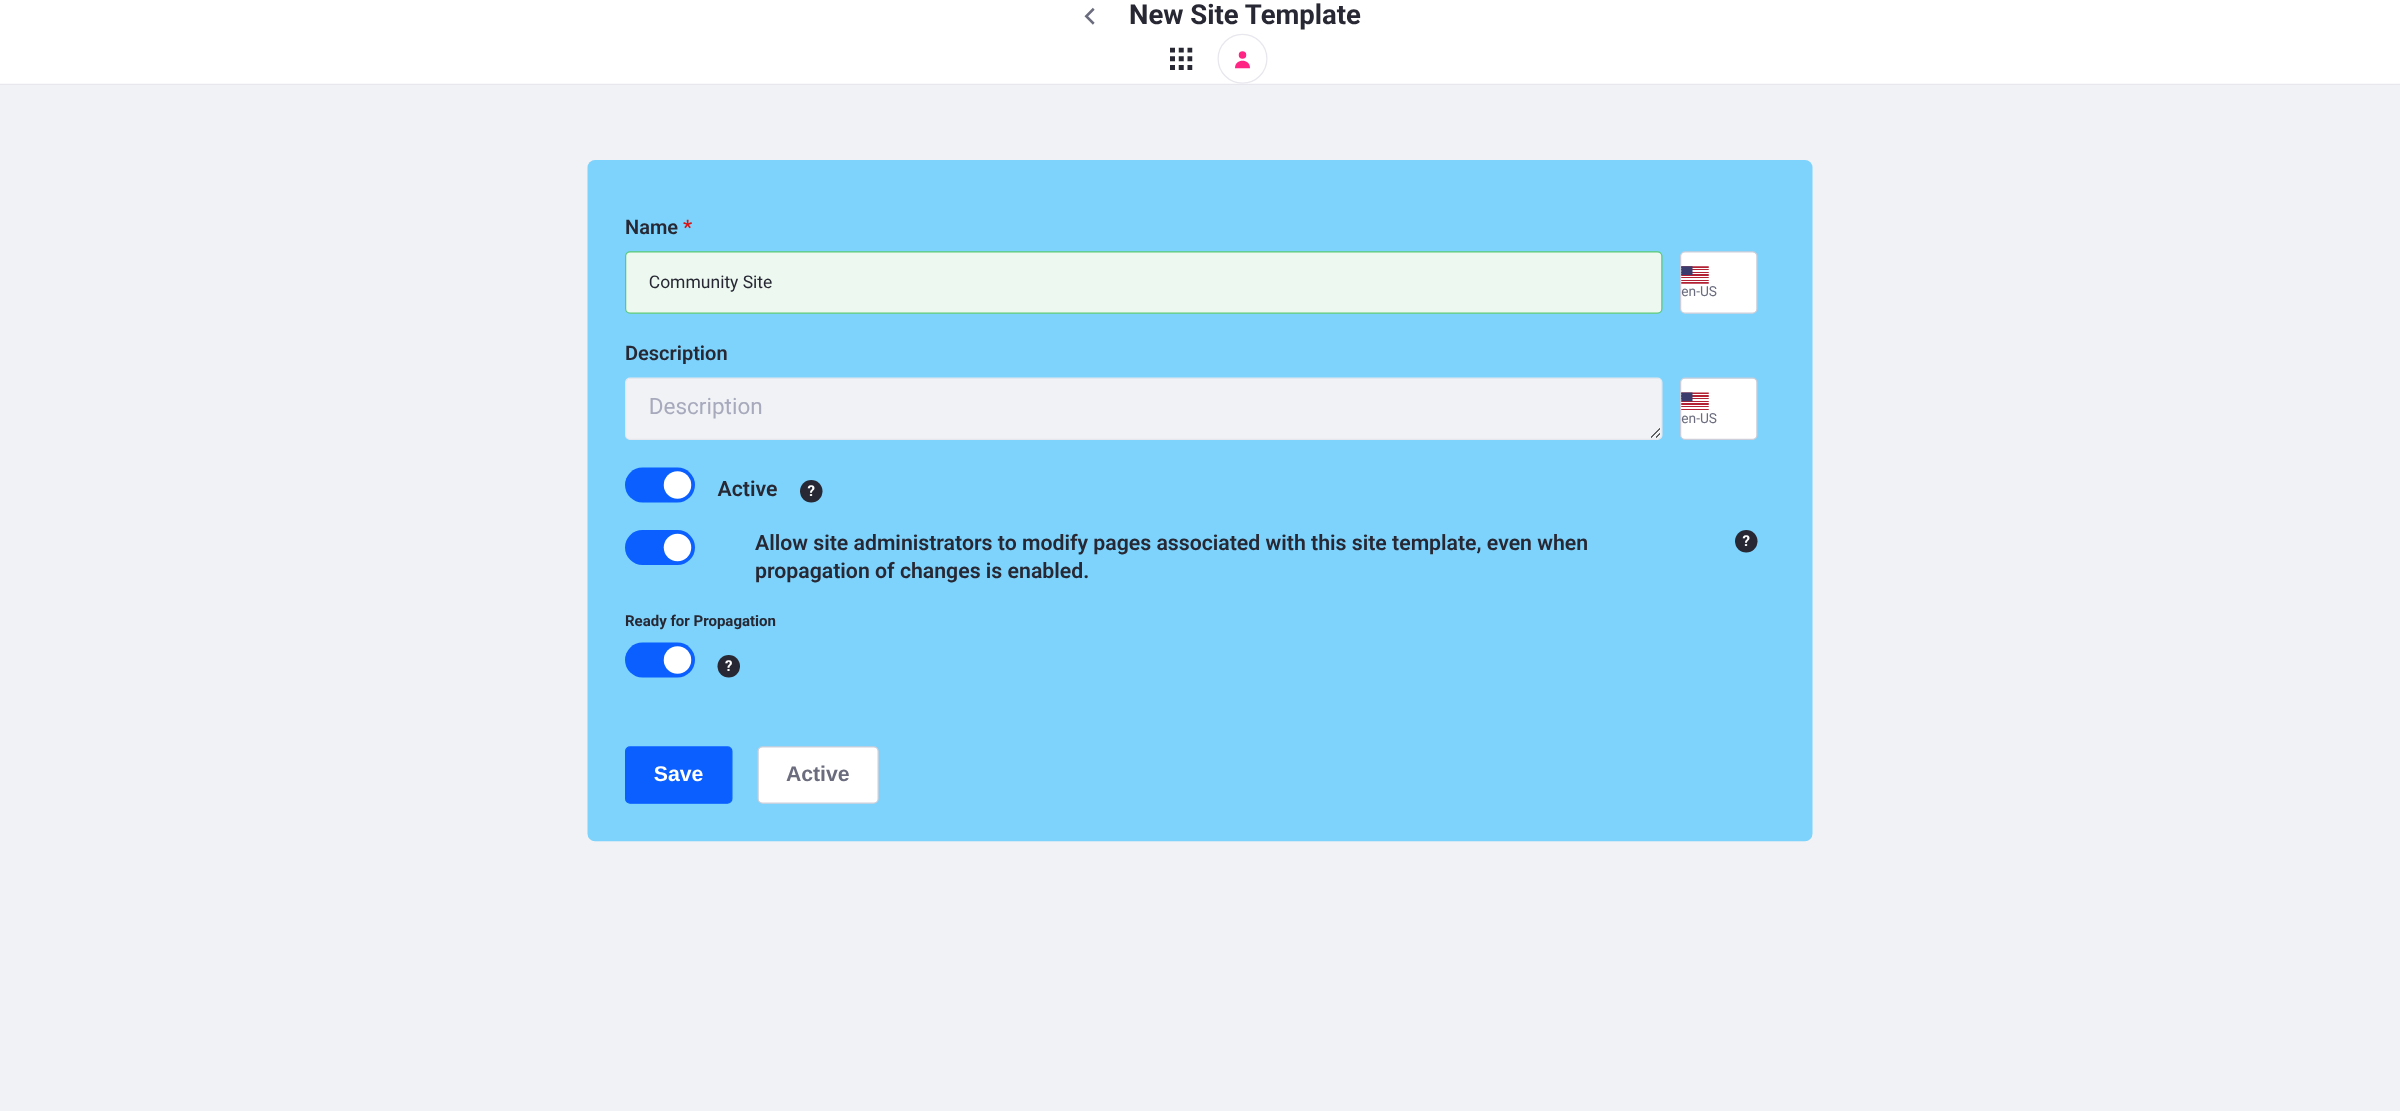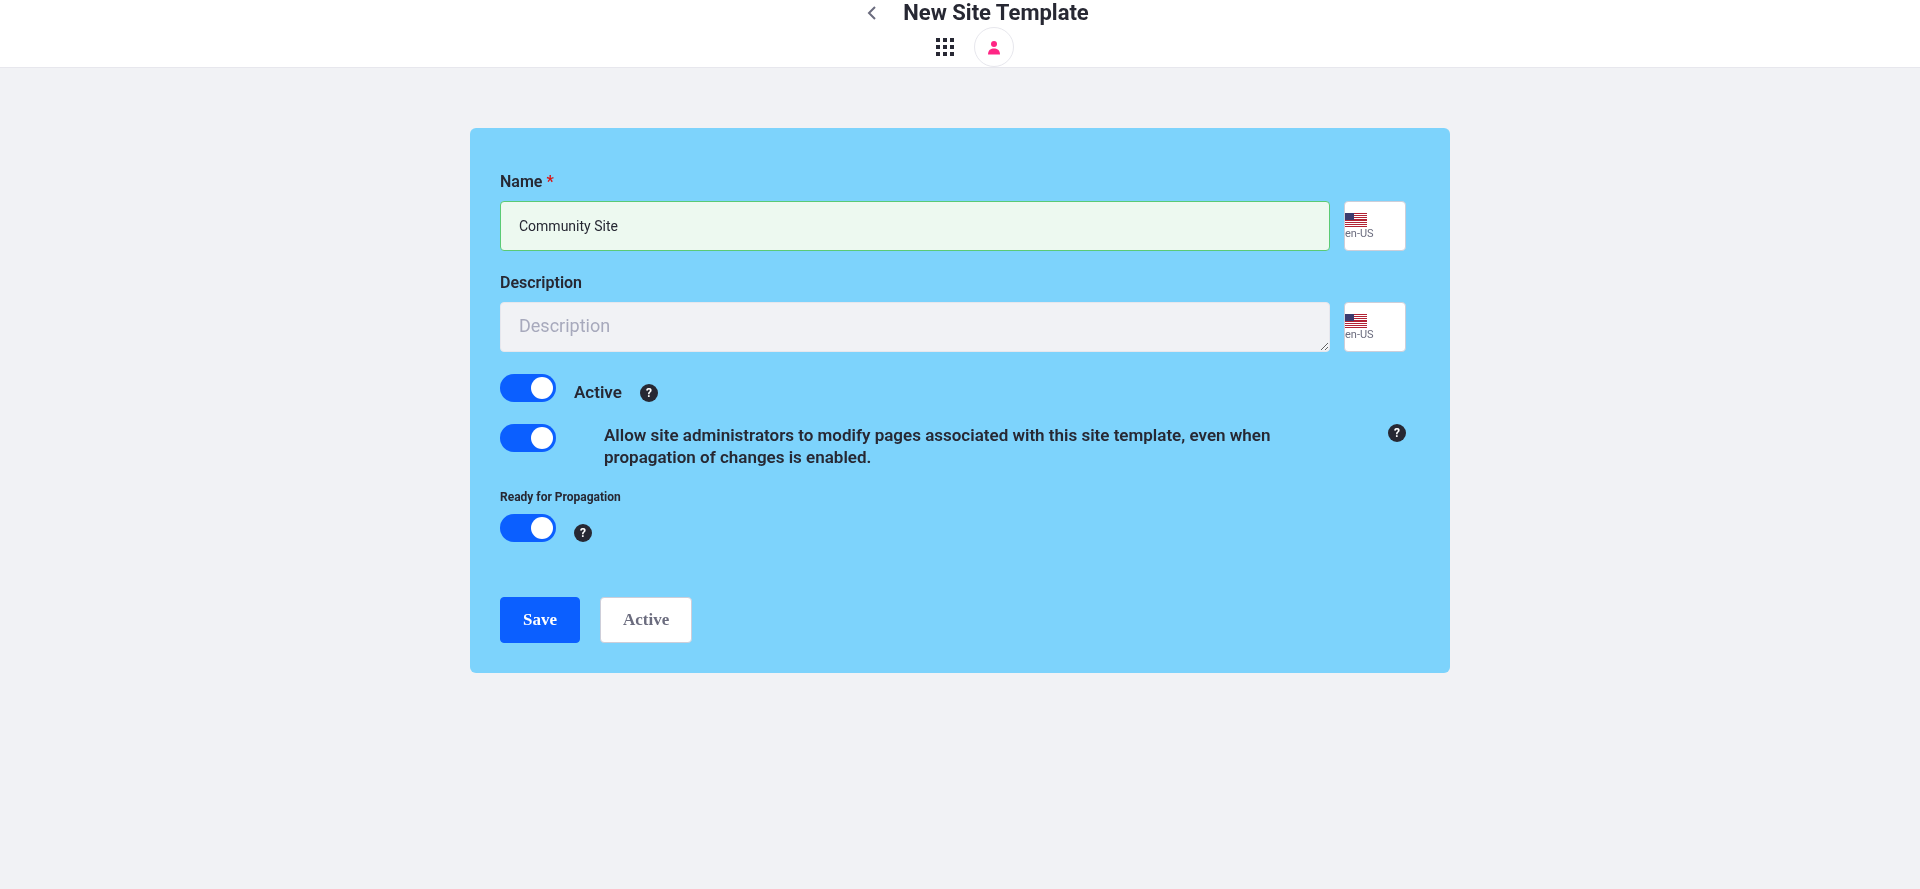--- a/index.html
+++ b/index.html
@@ -242,21 +242,21 @@
       display: flex;
       gap: 20px;
       margin-top: 55px;
     }
     .btn {
       padding: 12px 22px;
       font-size: 17px;
       font-weight: 600;
       border-radius: 4px;
       cursor: pointer;
-      font-family: Liberation Serif, serif;
+      font-family: Liberation Sans, sans-serif;
     }
     .btn-primary {
       background: #0b5fff;
       color: #ffffff;
       border: 1px solid #0b5fff;
     }
     .btn-secondary {
       background: #ffffff;
       color: #6b6c7e;
       border: 1px solid #cdced9;

